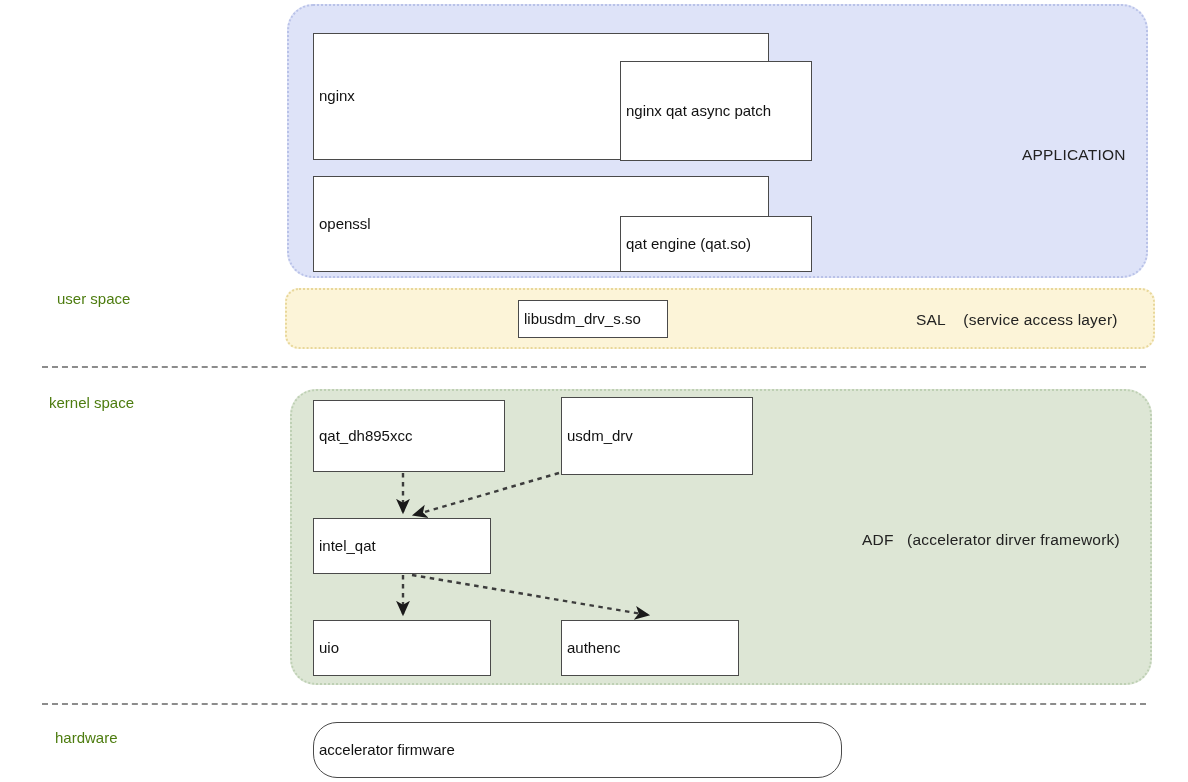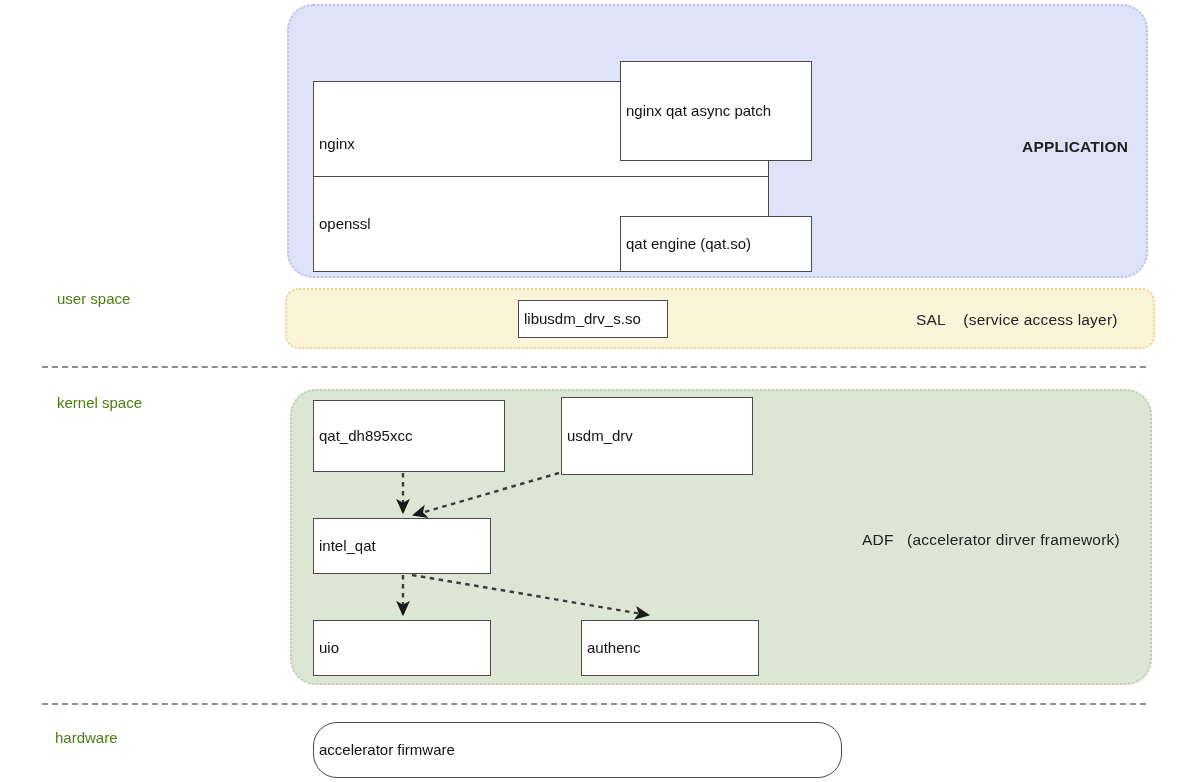--- a/index.html
+++ b/index.html
@@ -58,33 +58,33 @@
   }
 
   
   .layer-caption {
     position: absolute;
     font-size: 15.5px;
     color: #222;
     white-space: pre;
     letter-spacing: 0.2px;
   }
-  .cap-application { left: 1022px; top: 138px; font-weight: bold; }
+  .cap-application { left: 1022px; top: 146px; }
   .cap-sal         { left: 916px;  top: 311px; }
   .cap-adf         { left: 862px;  top: 531px; }
 
   
   .space-label {
     position: absolute;
     font-size: 15px;
     color: #4d7c0f;
     white-space: pre;
   }
   .lbl-user     { left: 57px;  top: 290px; }
-  .lbl-kernel   { left: 49px;  top: 394px; margin-left: 8px; }
+  .lbl-kernel   { left: 49px;  top: 394px; }
   .lbl-hardware { left: 55px;  top: 729px; }
 
   
   .separator {
     position: absolute;
     left: 42px;
     height: 0;
     border-top: 2px dashed #8c8c8c;
   }
   .sep-kernel { top: 366px; width: 1104px; }
@@ -100,35 +100,35 @@
   }
   .comp .comp-label {
     font-size: 15px;
     color: #111;
     padding-left: 5px;
     white-space: nowrap;
     line-height: 1.1;
   }
 
   
-  .box-nginx        { left: 313px; top: 33px;  width: 456px; height: 127px; z-index: 2; margin-top: 48px; }
+  .box-nginx        { left: 313px; top: 33px;  width: 456px; height: 127px; z-index: 2; }
   .box-nginx-patch  { left: 620px; top: 61px;  width: 192px; height: 100px; z-index: 3; text-align: right; }
   .box-openssl      { left: 313px; top: 176px; width: 456px; height: 96px;  z-index: 2; }
   .box-qat-engine   { left: 620px; top: 216px; width: 192px; height: 56px;  z-index: 3; }
 
   
   .box-libqat   { left: 313px; top: 300px; width: 124px; height: 38px; z-index: 3; }
   .box-libusdm  { left: 518px; top: 300px; width: 150px; height: 38px; z-index: 3; }
 
   
   .box-qat-dh895xcc { left: 313px; top: 400px; width: 192px; height: 72px; z-index: 3; }
   .box-usdm-drv     { left: 561px; top: 397px; width: 192px; height: 78px; z-index: 3; }
   .box-intel-qat    { left: 313px; top: 518px; width: 178px; height: 56px; z-index: 3; }
   .box-uio          { left: 313px; top: 620px; width: 178px; height: 56px; z-index: 3; }
-  .box-authenc      { left: 581px; top: 620px; width: 178px; height: 56px; z-index: 3; }
+  .box-authenc      { left: 561px; top: 620px; width: 178px; height: 56px; z-index: 3; }
 
   
   .box-firmware { left: 313px; top: 722px; width: 529px; height: 56px; z-index: 3; border-radius: 24px; }
 
   
   #connectors {
     position: absolute;
     left: 0; top: 0;
     width: 1188px;
     height: 782px;

